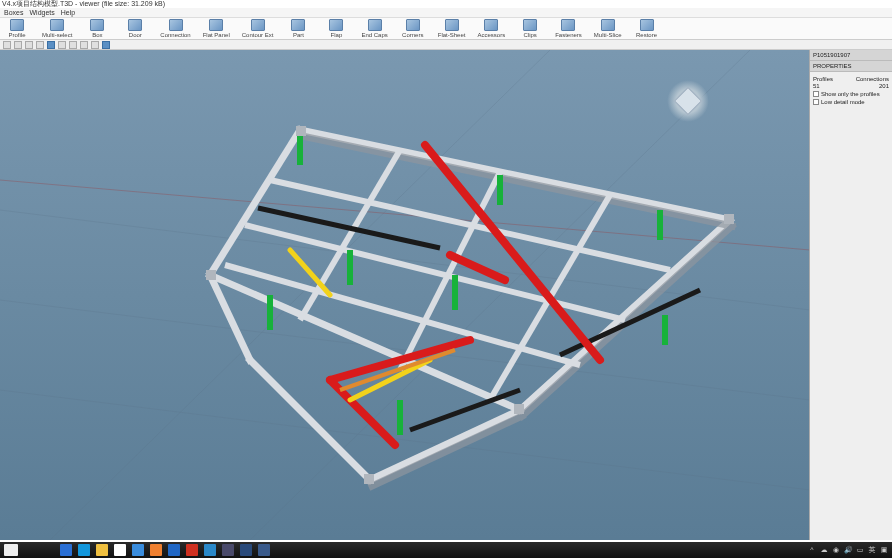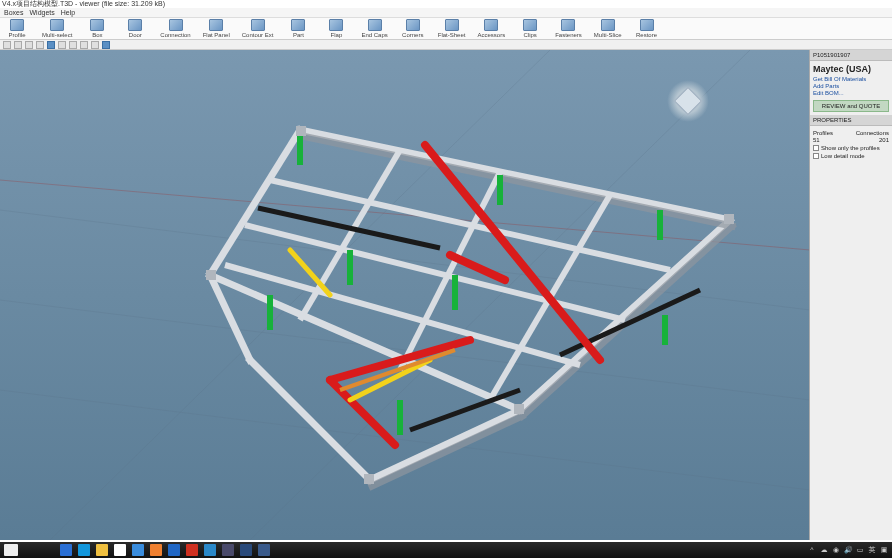--- a/index.html
+++ b/index.html
@@ -233,27 +233,20 @@
       </g>
     </svg>
 
     <div class="view-cube">
       <div class="view-cube-inner"></div>
     </div>
   </div>
 
   <div class="side-panel">
     <div class="panel-header">P1051901907</div>
-    <div class="panel-body">
-      <div class="panel-title">Maytec (USA)</div>
-      <span class="panel-link">Get Bill Of Materials</span>
-      <span class="panel-link">Add Parts</span>
-      <span class="panel-link">Edit BOM...</span>
-      <div class="panel-review">REVIEW and QUOTE</div>
-    </div>
     <div class="panel-header">PROPERTIES</div>
     <div class="panel-body">
       <div class="props-row">
         <span>Profiles</span>
         <span>Connections</span>
       </div>
       <div class="props-row">
         <span>51</span>
         <span>201</span>
       </div>

